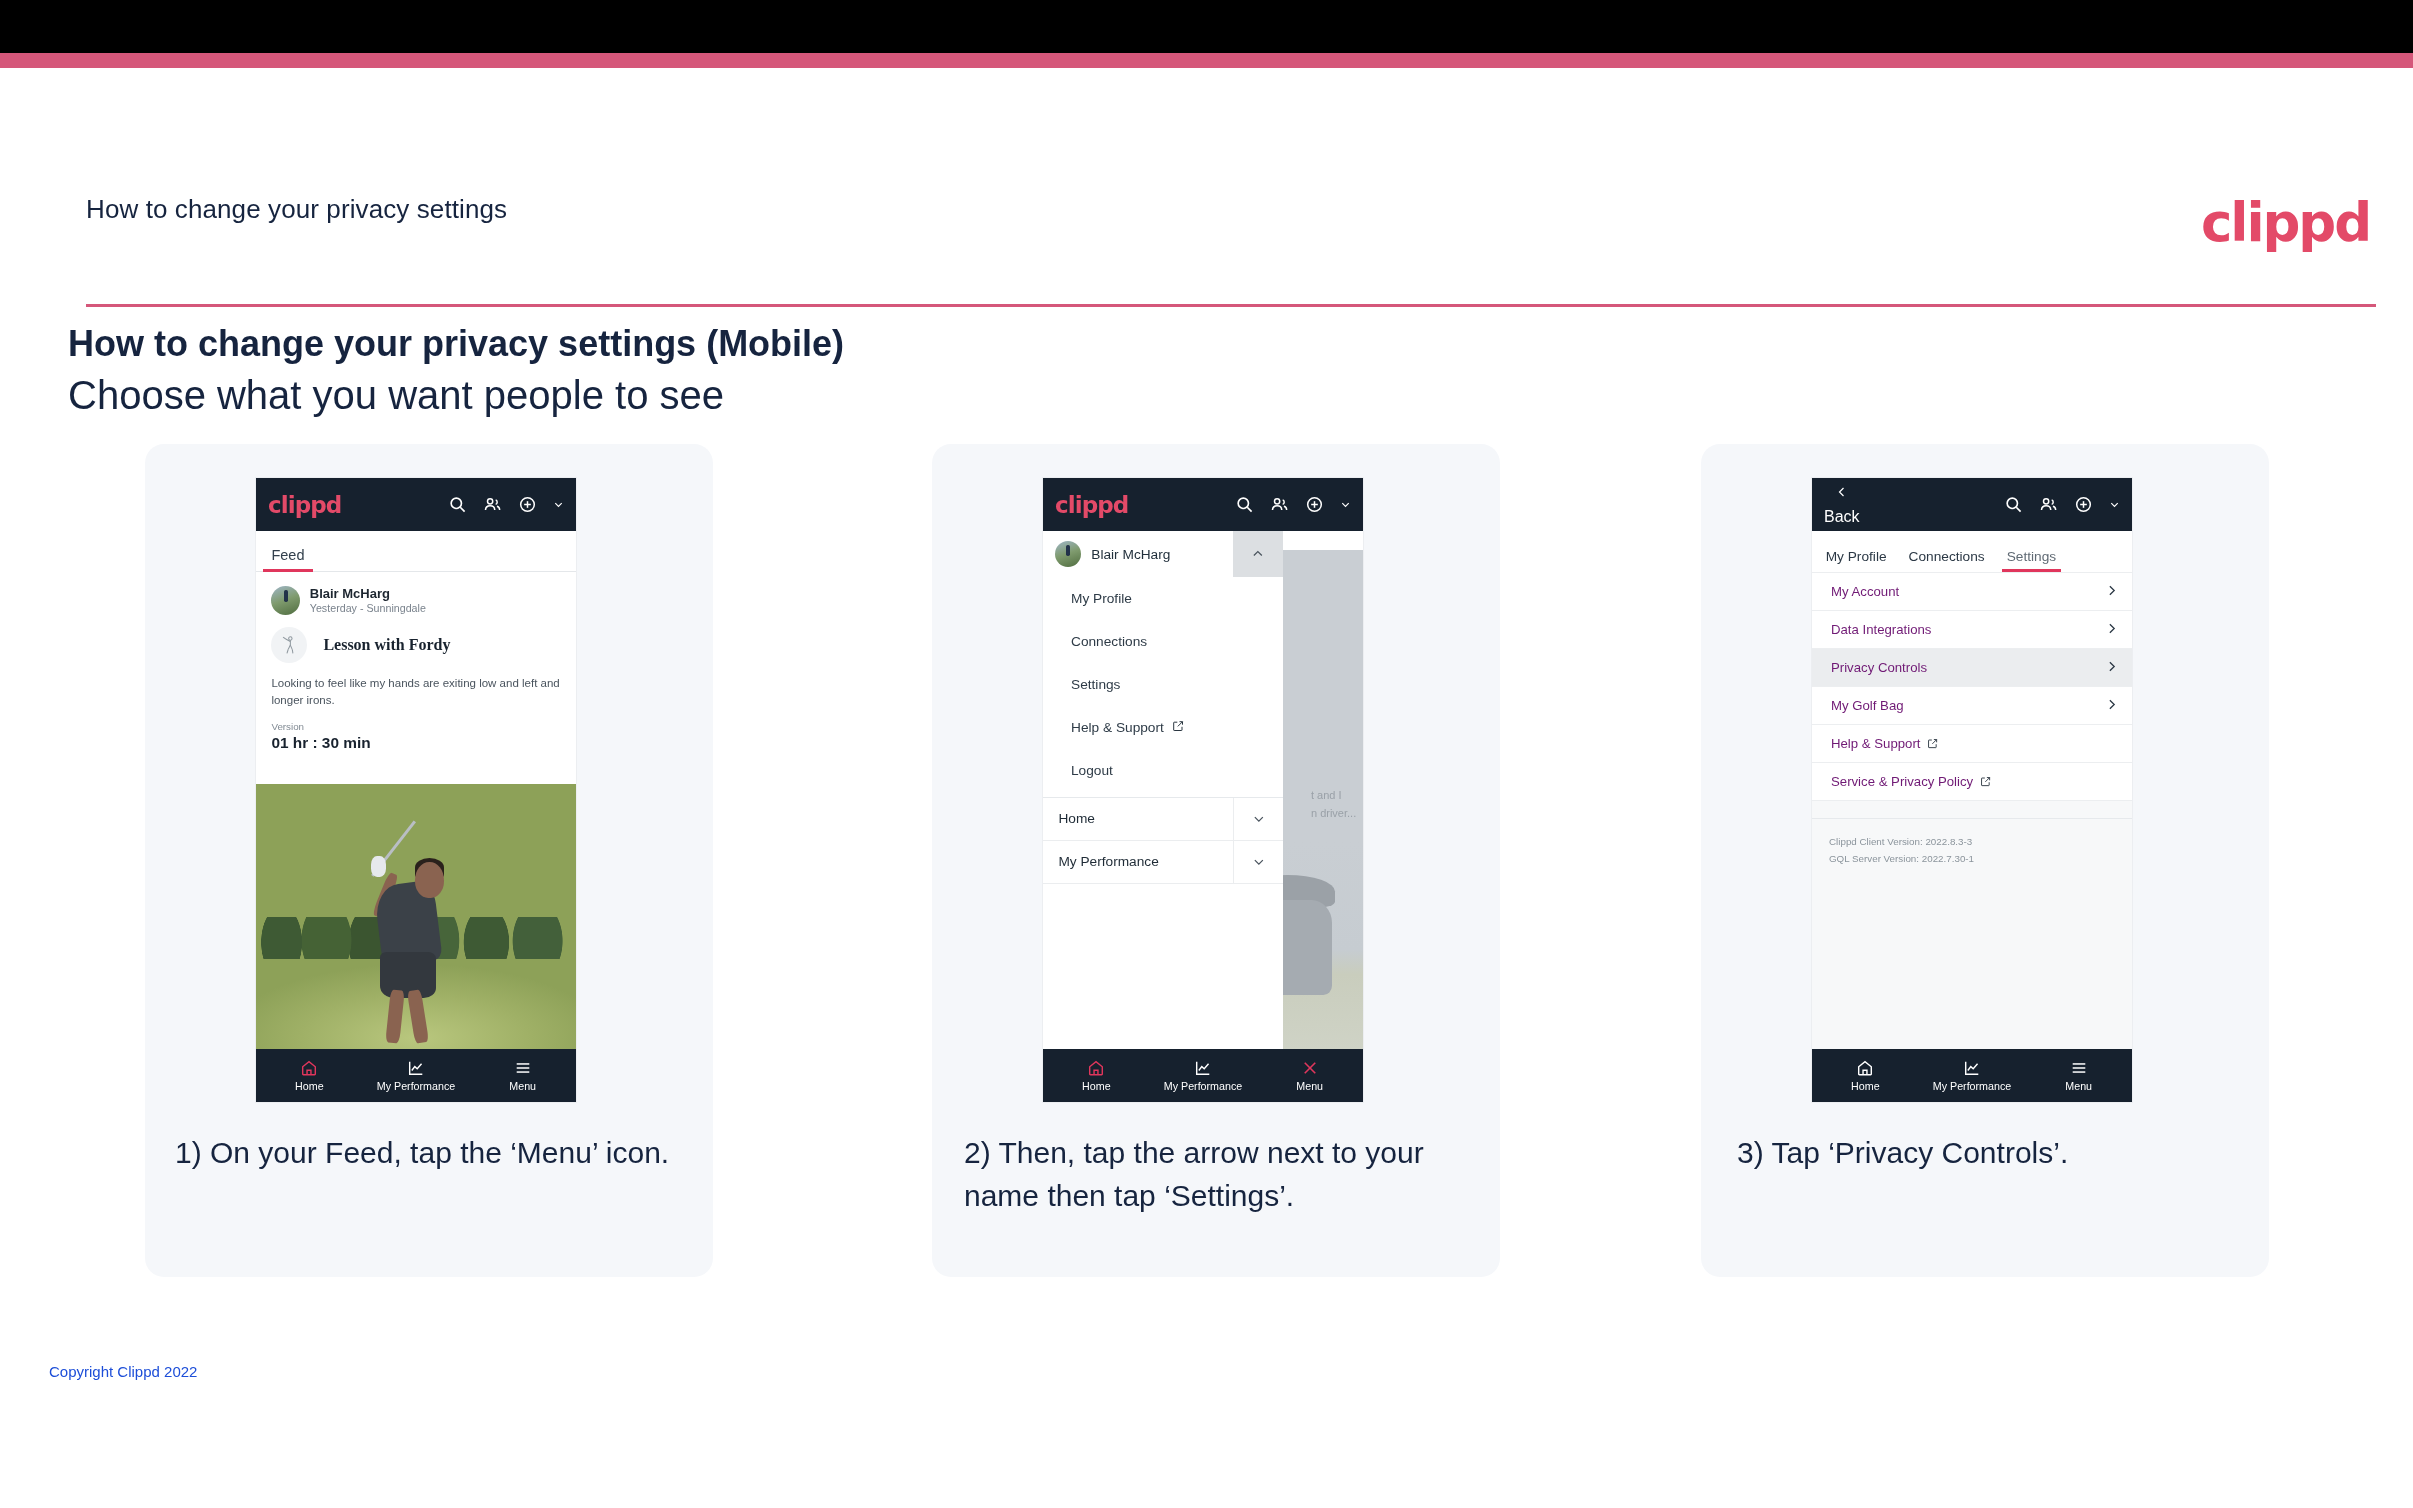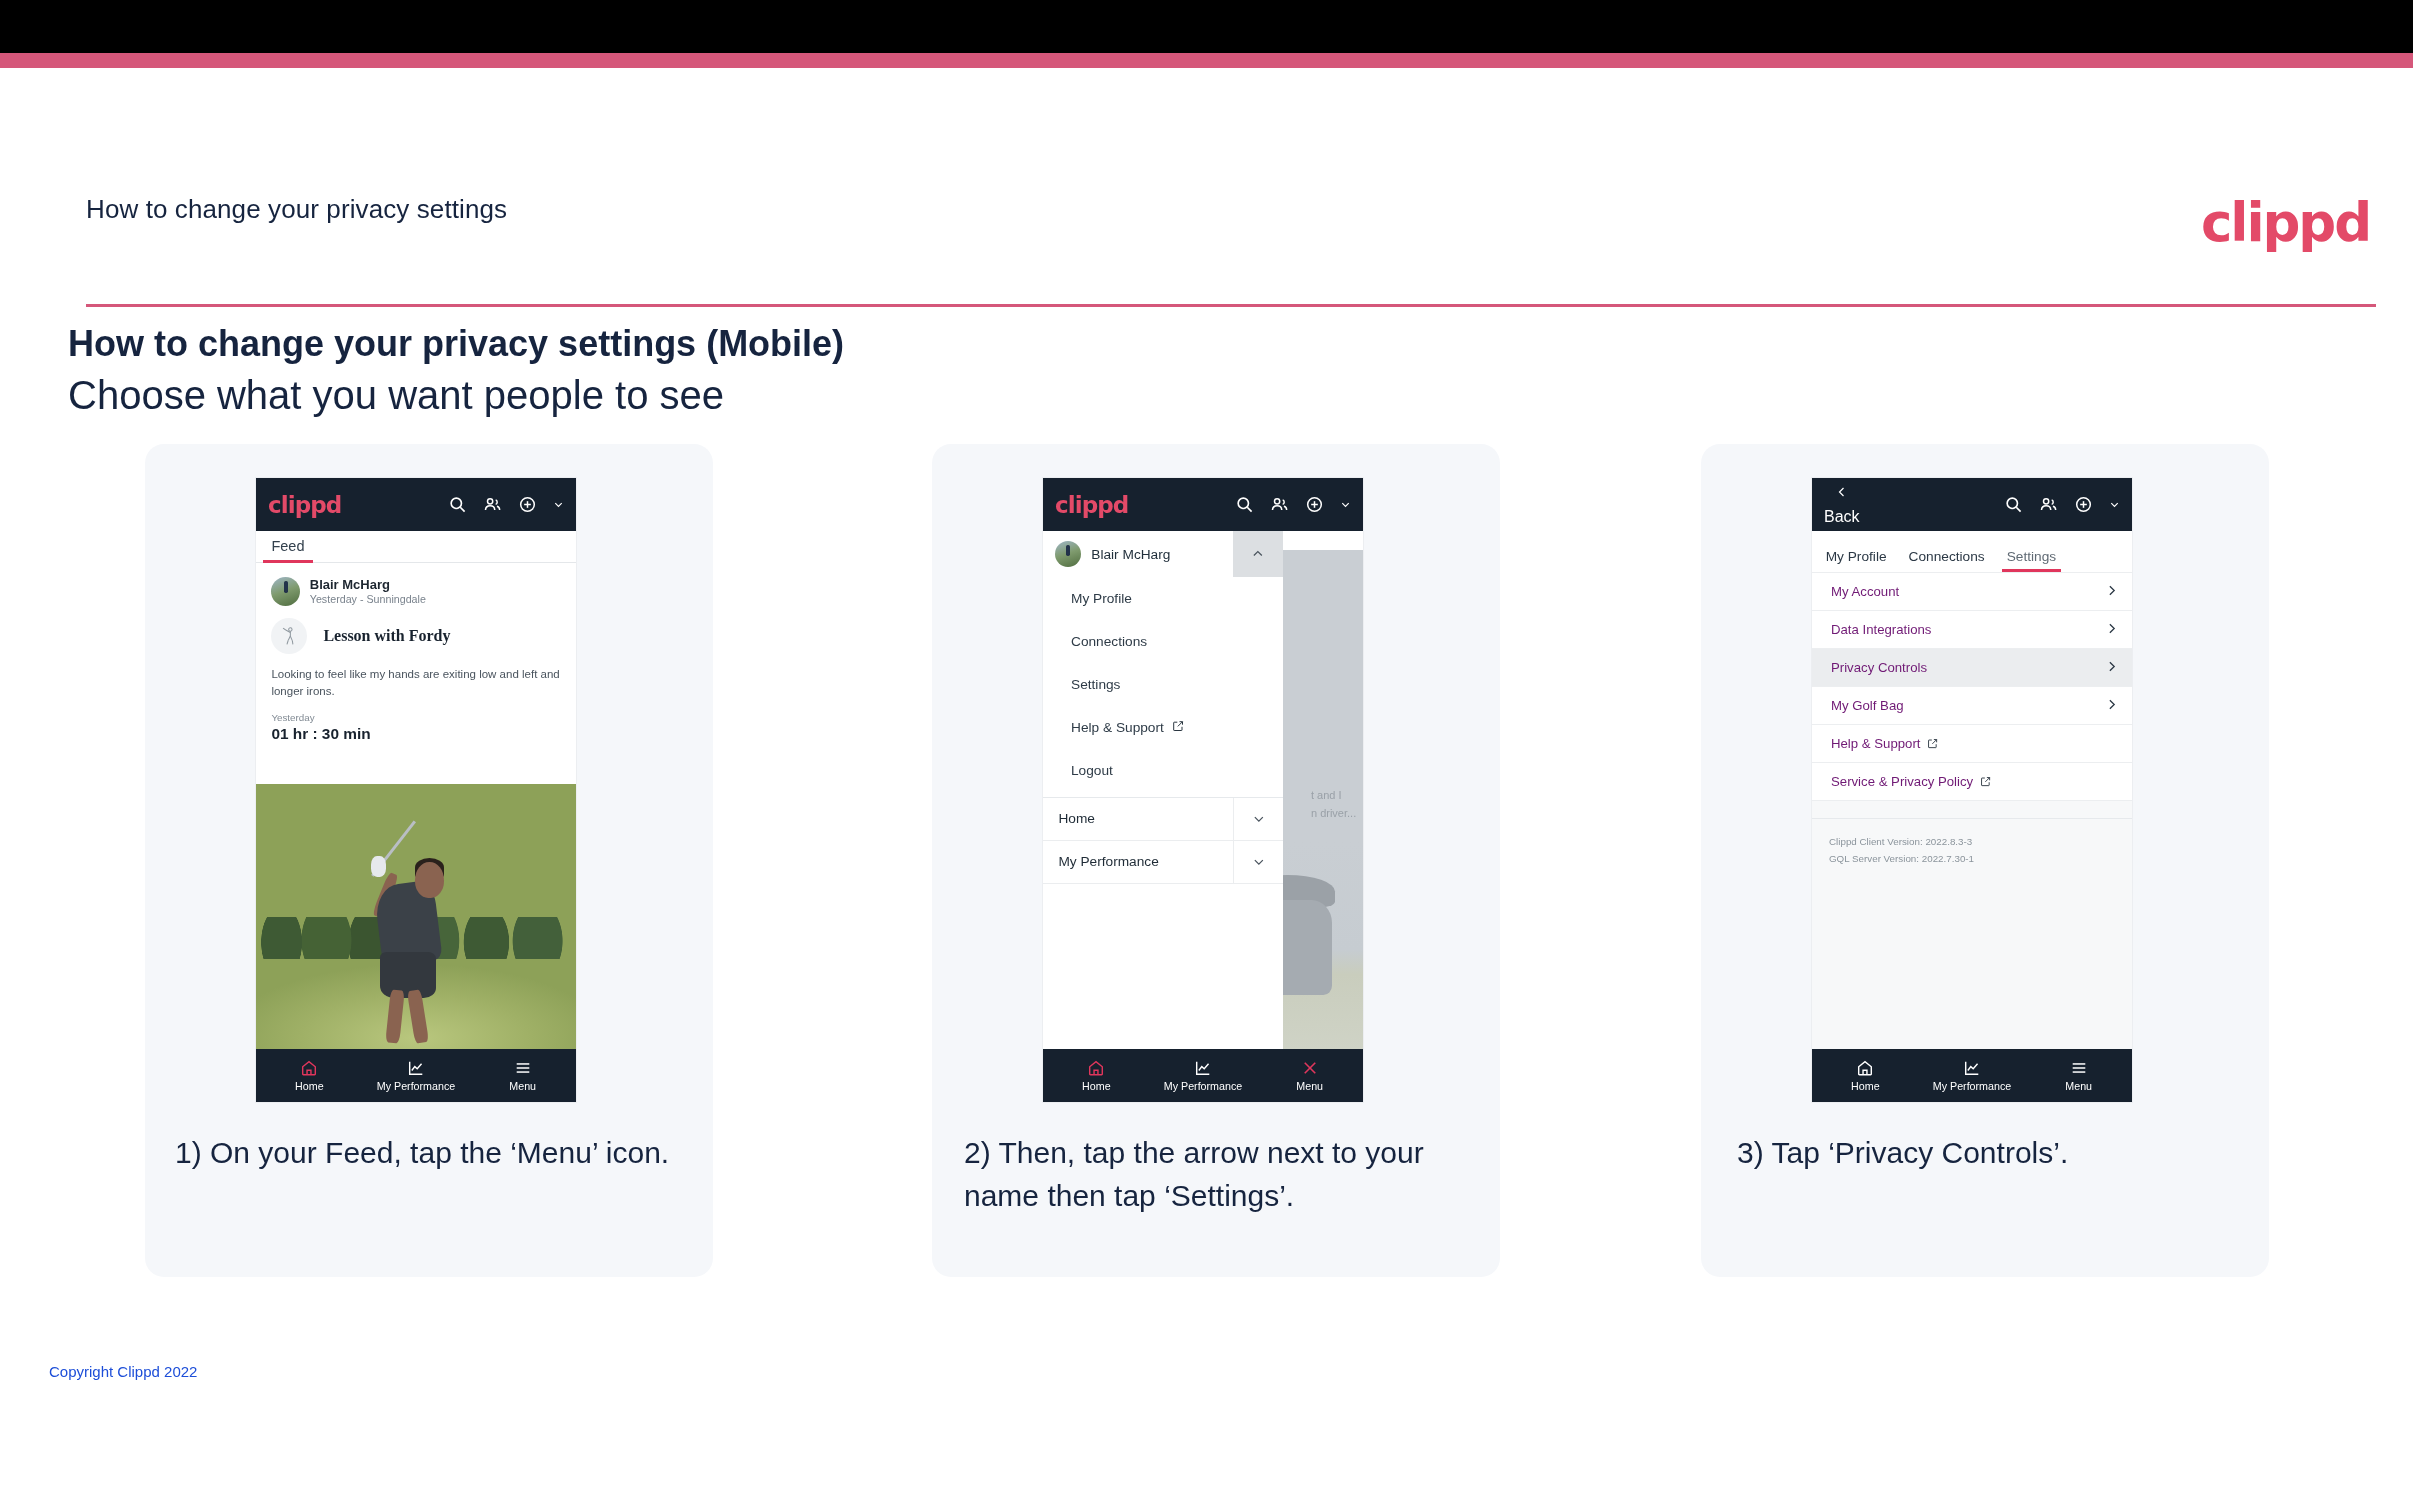--- a/index.html
+++ b/index.html
@@ -90,21 +90,21 @@
     color:#ffffff; font-size:16px;flex-direction:column;
   }
   .appbar .icons {
     margin-left:auto; display:flex; align-items:center; gap:16px;
   }
   .ic { width:19px; height:19px; display:block; }
   .ic svg { width:100%; height:100%; display:block; }
 
   
   .tabrow {
-    display:flex; align-items:flex-end; height:32px;
+    display:flex; align-items:flex-end; height:41px;
     border-bottom:0.9px solid #e4e7ea; padding-left:15.4px; gap:26px;
     background:#fff;
   }
   .tab {
     font-size:14.5px; color:#5b646e; padding-bottom:7.7px;
     position:relative;
   }
   .tab.active { color:#33404d; }
   .tab.active::after {
     content:""; position:absolute; left:-8.5px; right:-8.5px; bottom:-0.9px;
@@ -384,21 +384,21 @@
           </svg>
         </div>
         <div class="lesson-title">Lesson with Fordy</div>
       </div>
 
       <div class="post-body">
         <div>Looking to feel like my hands are exiting low and left and I am hi</div>
         <div class="l2">longer irons.</div>
       </div>
 
-      <div class="dur-label">Yesterday</div>
+      <div class="dur-label">Version</div>
       <div class="dur-value">01 hr : 30 min</div>
     </div>
 
     <div class="golf-photo">
       <div class="tree-line"></div>
       <div class="golfer">
         <div class="club"></div>
           <div class="glove"></div>
         <div class="armL"></div>
           <div class="torso"></div>

